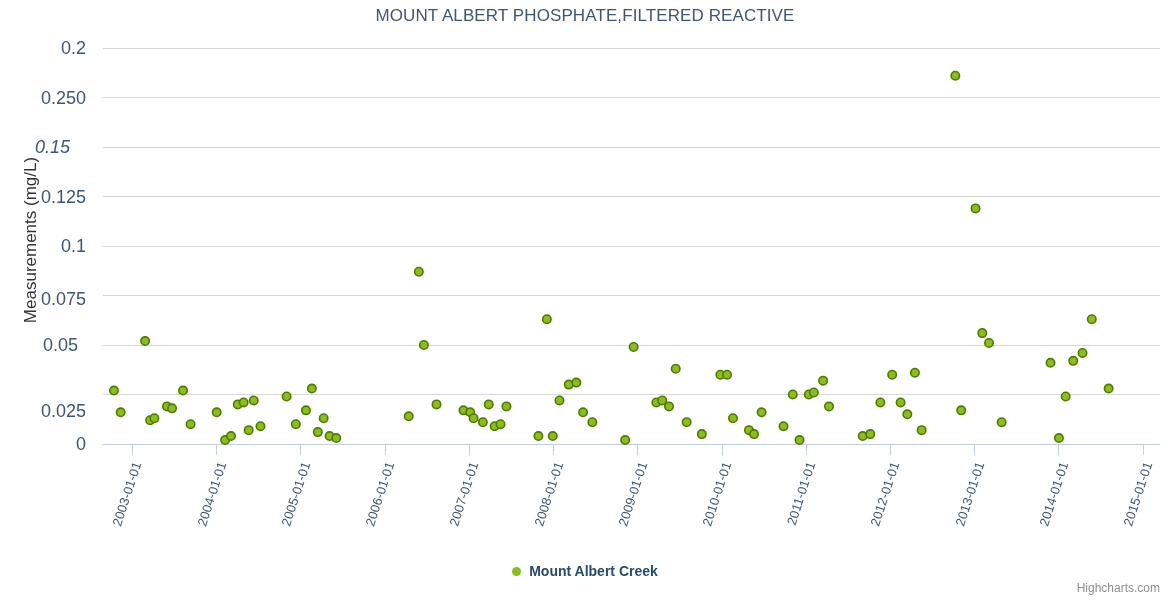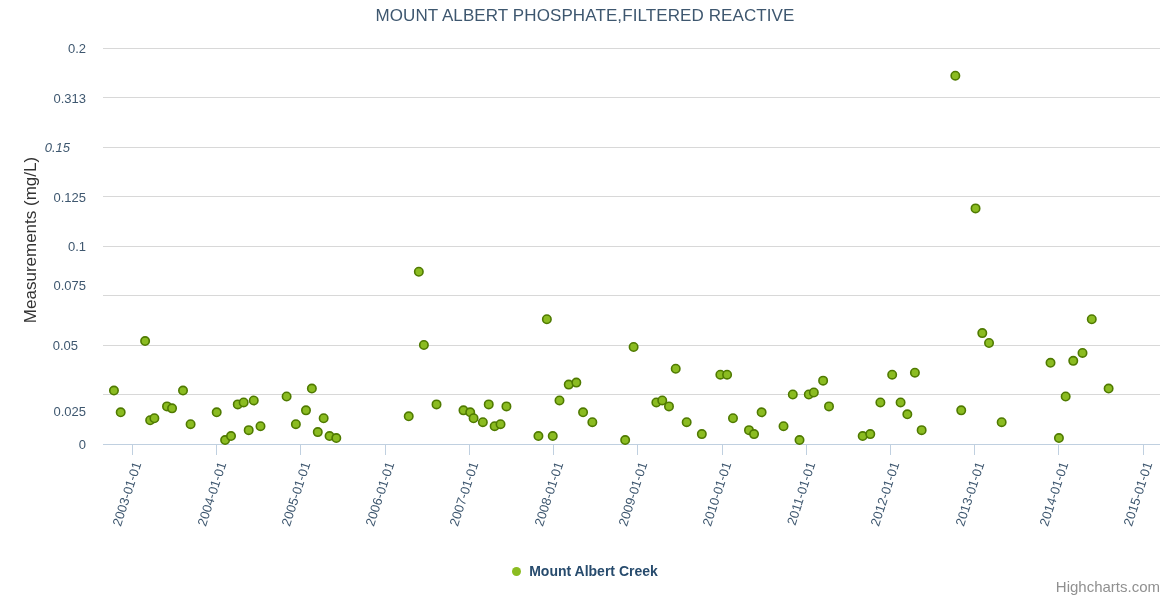--- a/index.html
+++ b/index.html
@@ -46,21 +46,21 @@
     white-space: nowrap;
   }
   #plot-svg {
     position: absolute;
     left: 0;
     top: 0;
   }
   .y-tick-label {
     position: absolute;
     text-align: right;
-    font-size: 13px;
+    font-size: 18px;
     color: #3E576F;
     white-space: nowrap;
     transform: translateY(-50%);
   }
   .x-tick-label {
     position: absolute;
     font-size: 13px;
     color: #3E576F;
     white-space: nowrap;
     transform-origin: right top;
@@ -90,21 +90,21 @@
     vertical-align: middle;
     margin-right: 8px;
   }
   #legend-label {
     vertical-align: middle;
   }
   #credits {
     position: absolute;
     right: 10px;
     bottom: 5px;
-    font-size: 15px;
+    font-size: 12px;
     color: #909090;
     cursor: pointer;
     white-space: nowrap;
   }
   .point-marker {
     cursor: pointer;
   }
 </style>
 </head>
 <body>
@@ -112,25 +112,25 @@
 <div id="chart-root">
 
   <div id="chart-title">MOUNT ALBERT PHOSPHATE,FILTERED REACTIVE</div>
 
   <div id="y-axis-title">Measurements (mg/L)</div>
 
   <div id="y-tick-labels">
       <div class="y-tick-label" style="left: 20px; width: 66px; top: 444px;">0</div>
       <div class="y-tick-label" style="left: 20px; width: 66px; top: 411px;">0.025</div>
       <div class="y-tick-label" style="left: 12px; width: 66px; top: 345px;">0.05</div>
-      <div class="y-tick-label" style="left: 20px; width: 66px; top: 285px;">0.075</div>
+      <div class="y-tick-label" style="left: 20px; width: 66px; top: 299px;">0.075</div>
       <div class="y-tick-label" style="left: 20px; width: 66px; top: 246px;">0.1</div>
       <div class="y-tick-label" style="left: 20px; width: 66px; top: 196.5px;">0.125</div>
       <div class="y-tick-label" style="left: 4px; width: 66px; top: 147px; font-style: italic;">0.15</div>
-      <div class="y-tick-label" style="left: 20px; width: 66px; top: 97.5px;">0.313</div>
+      <div class="y-tick-label" style="left: 20px; width: 66px; top: 97.5px;">0.250</div>
       <div class="y-tick-label" style="left: 20px; width: 66px; top: 48px;">0.2</div>
     </div>
   <div id="x-tick-labels">
       <div class="x-tick-label" style="left: 20.4781px; top: 460px; width: 110px;">2003-01-01</div>
       <div class="x-tick-label" style="left: 104.701px; top: 460px; width: 110px;">2004-01-01</div>
       <div class="x-tick-label" style="left: 188.924px; top: 460px; width: 110px;">2005-01-01</div>
       <div class="x-tick-label" style="left: 273.147px; top: 460px; width: 110px;">2006-01-01</div>
       <div class="x-tick-label" style="left: 357.371px; top: 460px; width: 110px;">2007-01-01</div>
       <div class="x-tick-label" style="left: 441.594px; top: 460px; width: 110px;">2008-01-01</div>
       <div class="x-tick-label" style="left: 525.817px; top: 460px; width: 110px;">2009-01-01</div>

